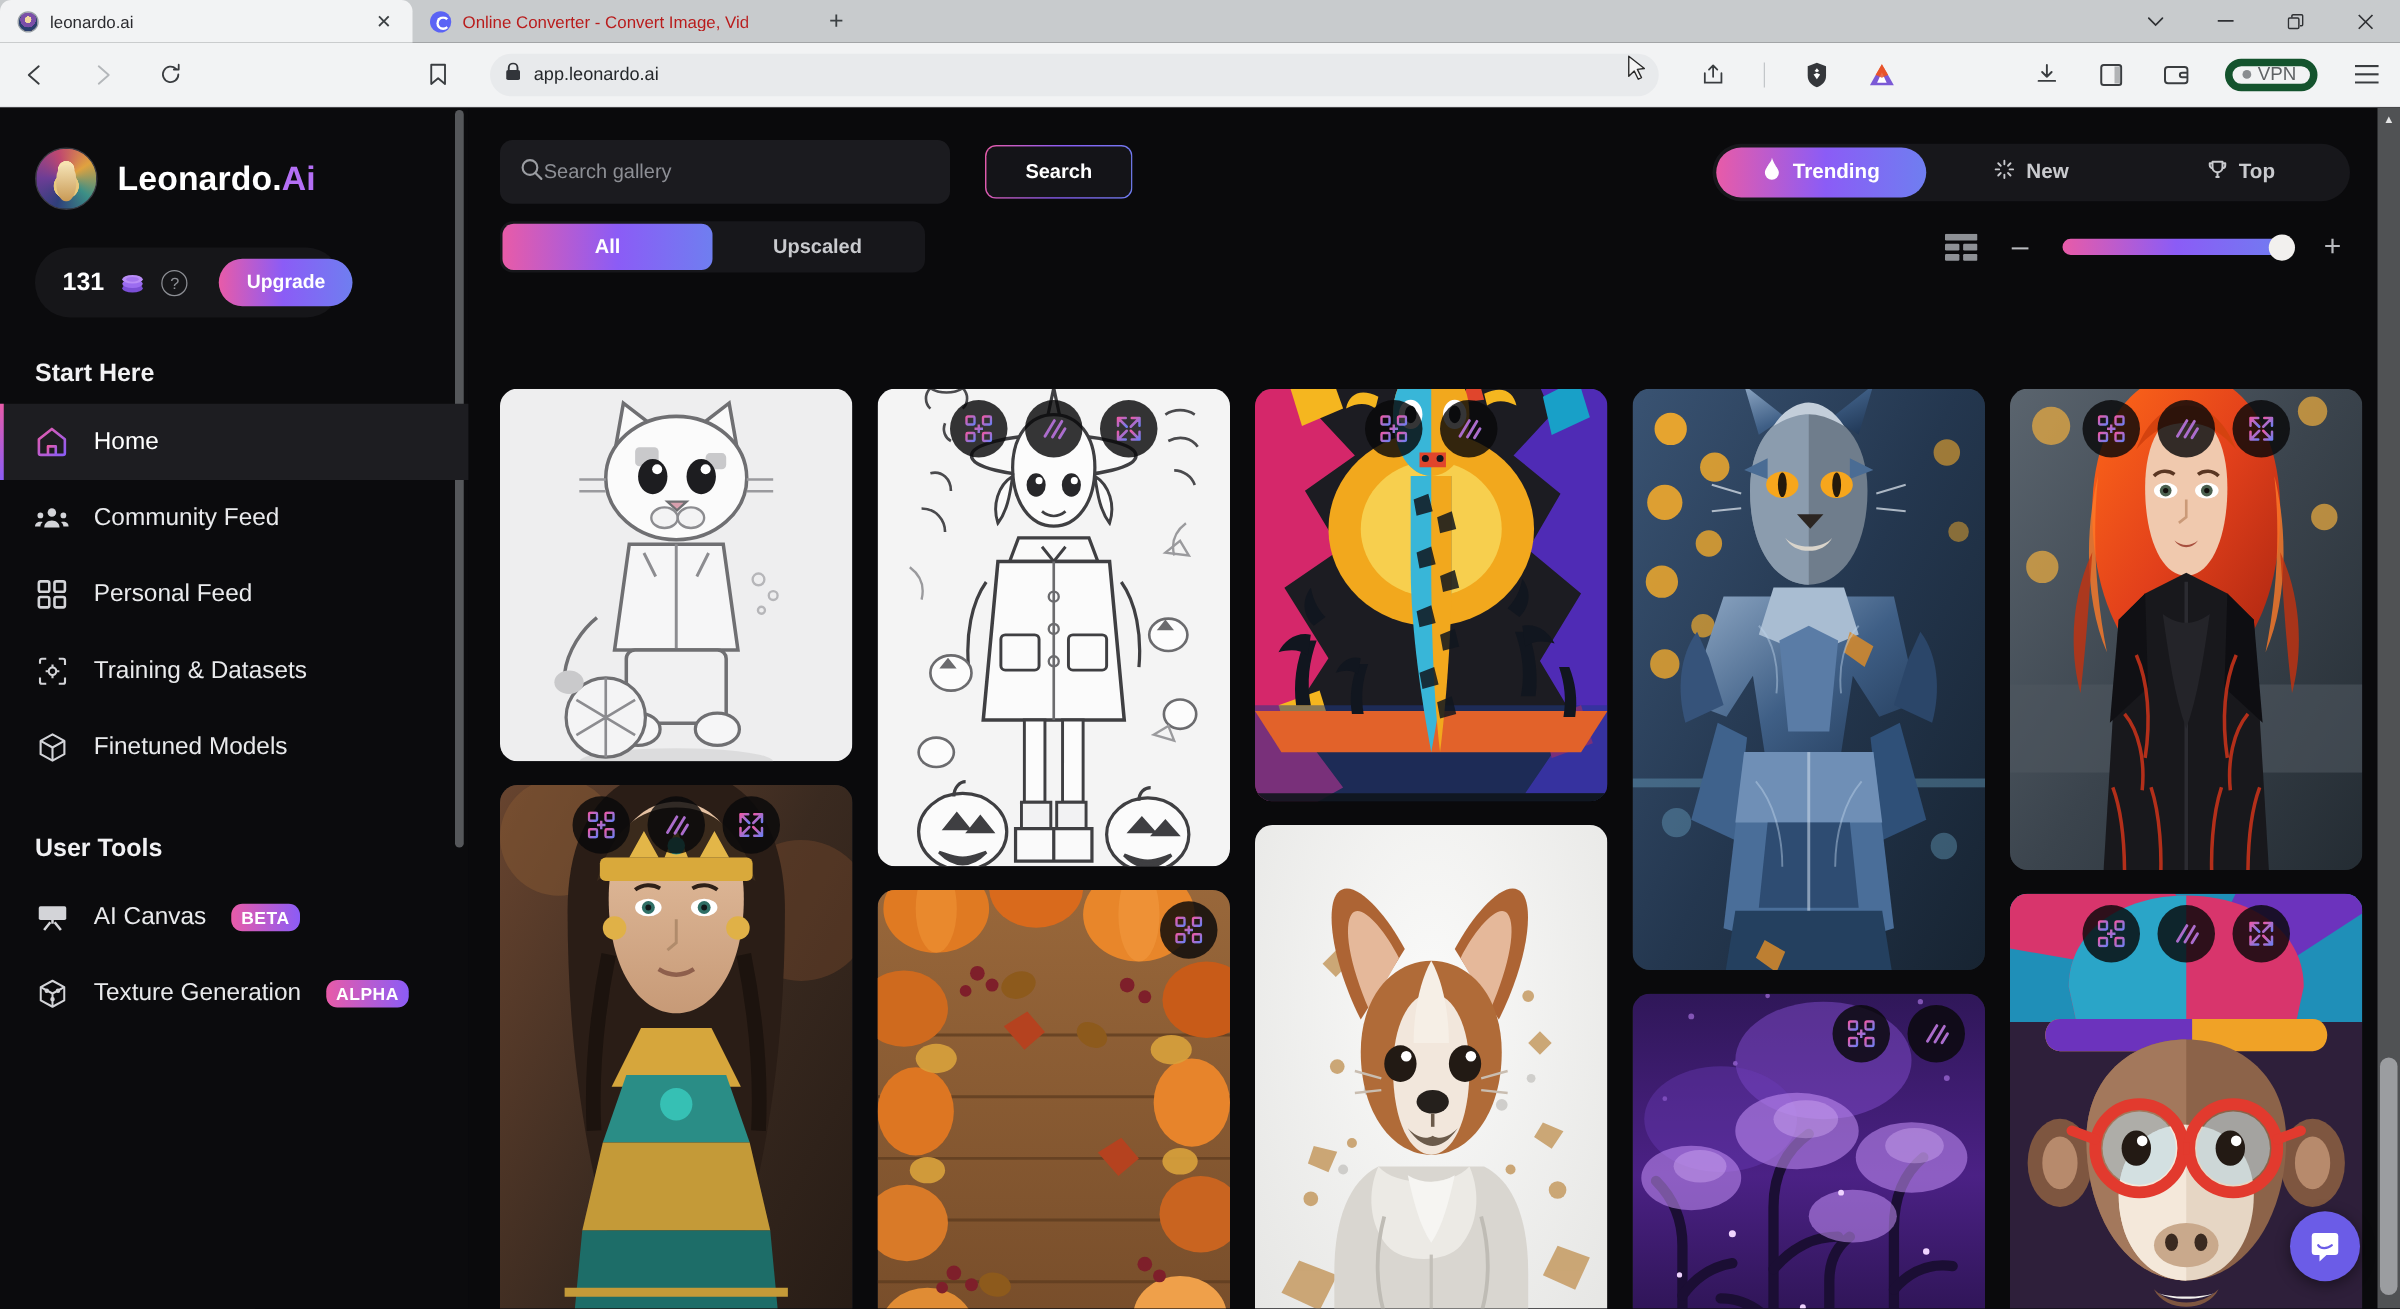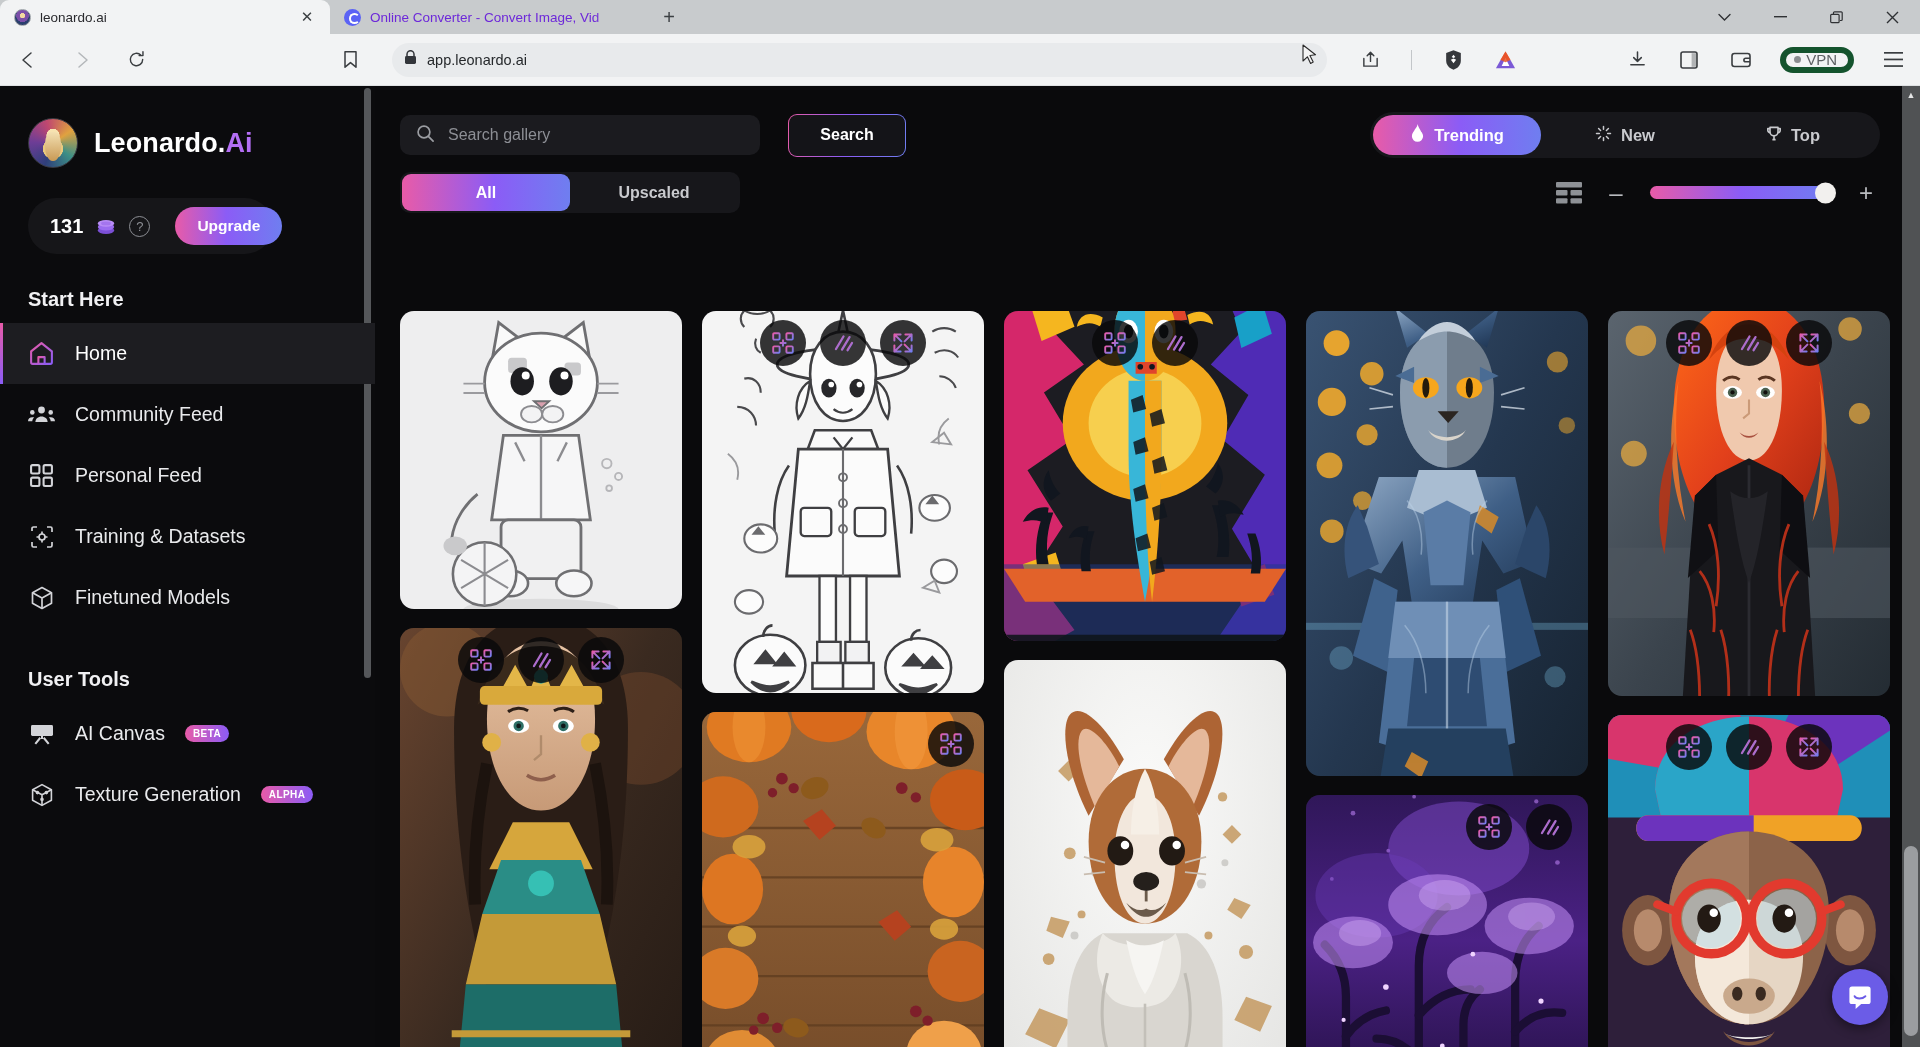--- a/index.html
+++ b/index.html
@@ -16,21 +16,21 @@
     display: flex; align-items: flex-end; position: relative;
   }
   .tab {
     height: 34px; display: flex; align-items: center; gap: 9px;
     padding: 0 12px 0 14px; min-width: 200px; max-width: 330px;
     font-size: 13.5px; color: #2a2a2e; position: relative;
   }
   .tab.active {
     background: #f2f3f4; border-radius: 9px 9px 0 0; width: 330px;
   }
-  .tab.inactive { color: #6d28d9; width: 318px; }
+  .tab.inactive { color: #b91c1c; width: 318px; }
   .tab-favicon {
     width: 17px; height: 17px; border-radius: 50%; flex: 0 0 17px;
     display: flex; align-items: center; justify-content: center;
     font-size: 9px; overflow: hidden;
   }
   .fav-leo {
     background: radial-gradient(circle at 50% 38%, #f3d9a0 0 22%, #7b4fa8 23% 52%, #2b3f6e 53% 75%, #1b2340 76%);
     border: 1px solid #9aa0a6;
   }
   .fav-conv {
@@ -171,35 +171,35 @@
     background: linear-gradient(#e85ba8, #8b5cf6);
   }
   .nav-ico {
     width: 27px; height: 27px; flex: 0 0 27px;
     display: flex; align-items: center; justify-content: center;
     color: #d3d4d8;
   }
   .nav-label { font-size: 19.5px; color: #e9eaec; white-space: nowrap; }
   .nav-item.active .nav-label { color: #fff; }
   .badge {
-    font-size: 10px; font-weight: 700; color: #fff; letter-spacing: .4px;
+    font-size: 14px; font-weight: 700; color: #fff; letter-spacing: .4px;
     padding: 3px 8px; border-radius: 9px;
     background: linear-gradient(90deg, #e85ba8, #8b5cf6);
   }
 
   
   .main {
     flex: 1; height: 961px; background: #0a0a0c;
     position: relative; overflow: hidden;
   }
   .topbar { padding: 26px 40px 0 25px; }
   .topbar-row1 { display: flex; align-items: center; }
   .search-wrap {
-    width: 360px; height: 40px; background: #1b1b1f; border-radius: 10px;
-    display: flex; align-items: center; gap: 13px; padding: 0 16px;
+    width: 360px; height: 51px; background: #1b1b1f; border-radius: 10px;
+    display: flex; align-items: center; padding: 0 16px;
   }
   .search-input {
     flex: 1; background: transparent; border: 0; outline: none;
     color: #e6e6ea; font-size: 16px; font-family: inherit;
   }
   .search-input::placeholder { color: #8d8f95; }
   .search-btn {
     width: 118px; height: 43px; margin-left: 28px; border-radius: 9px;
     background: #141418; color: #fff; font-size: 16px; font-weight: 700;
     cursor: pointer; font-family: inherit; position: relative;

